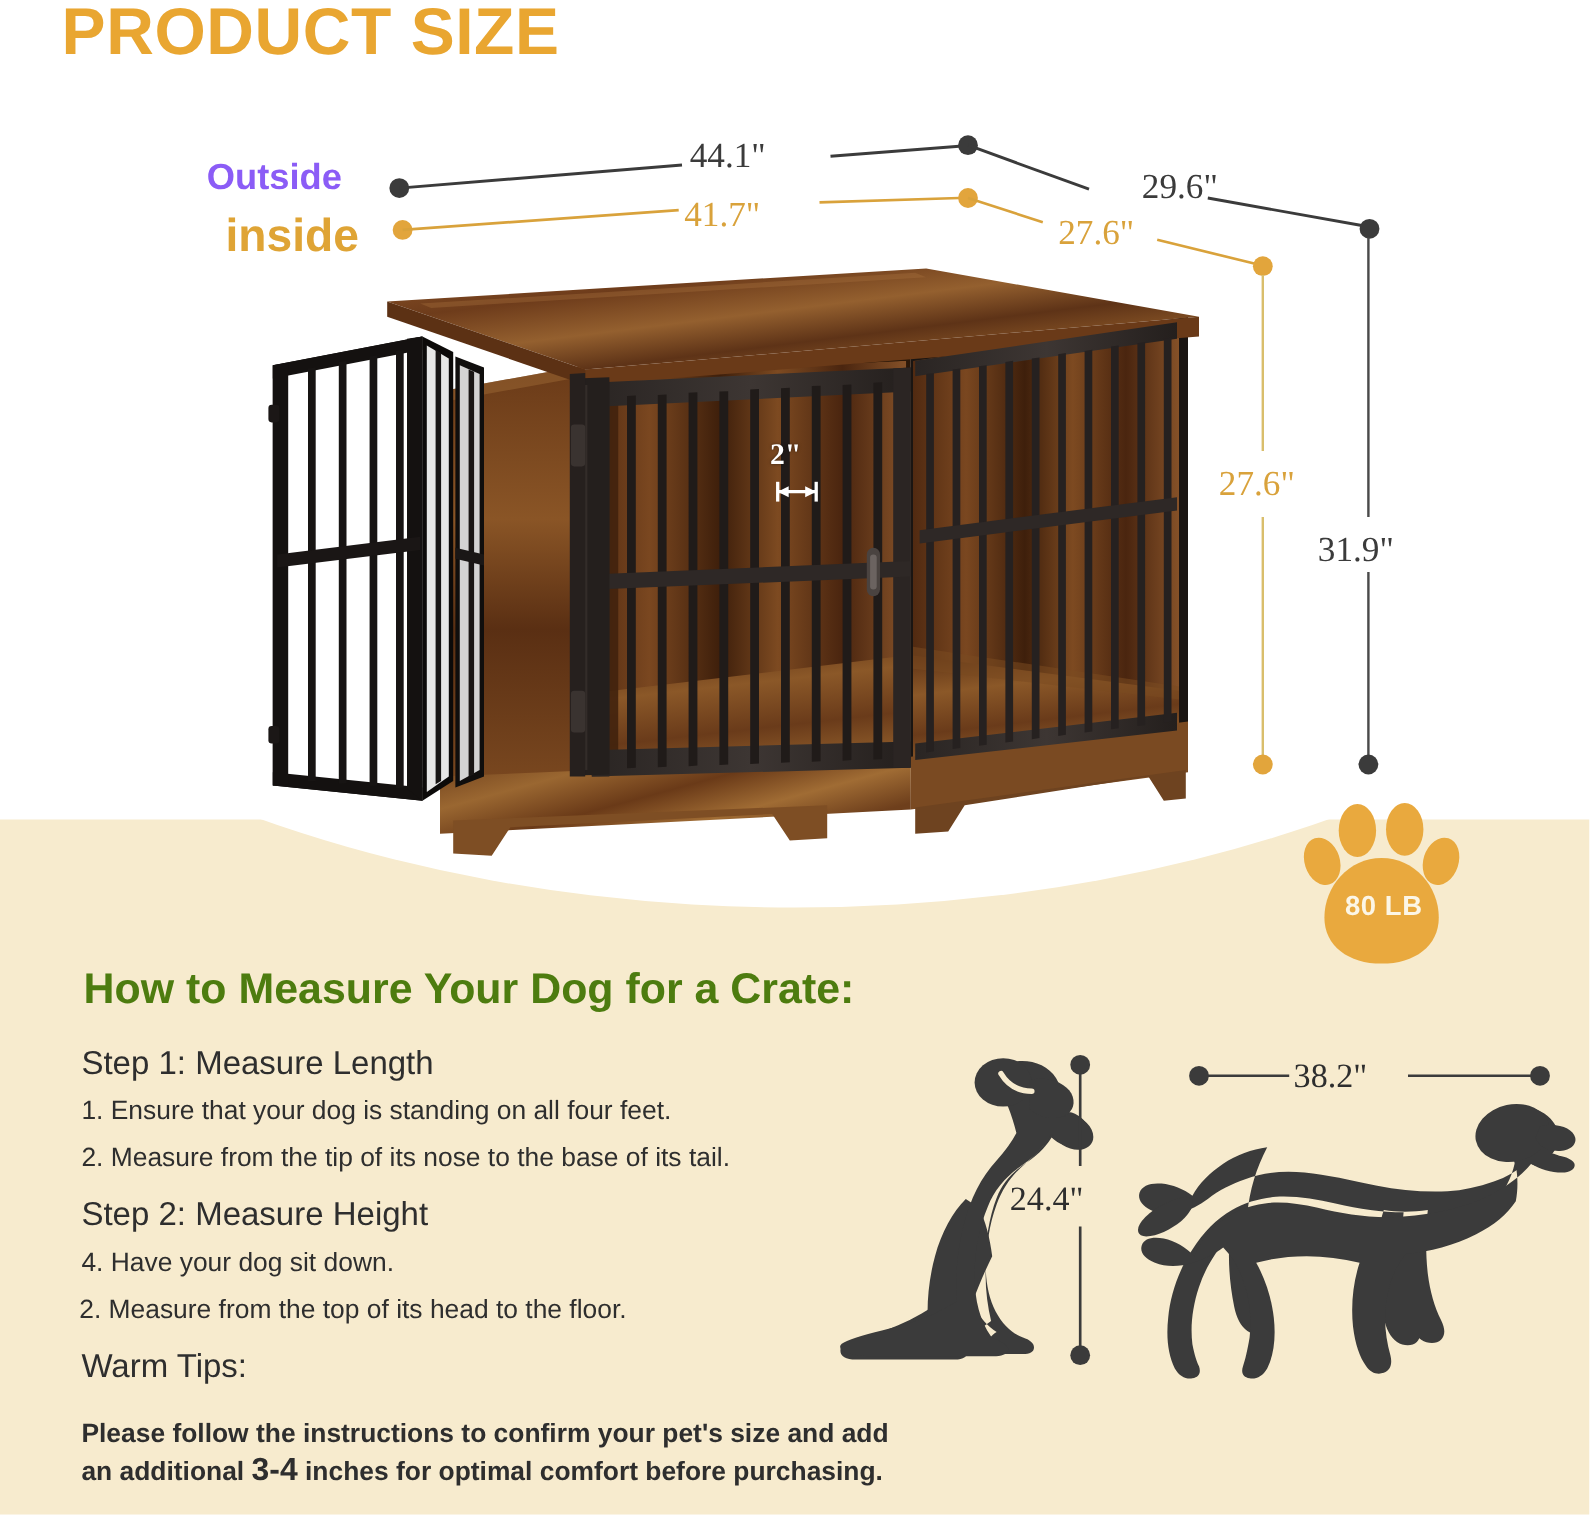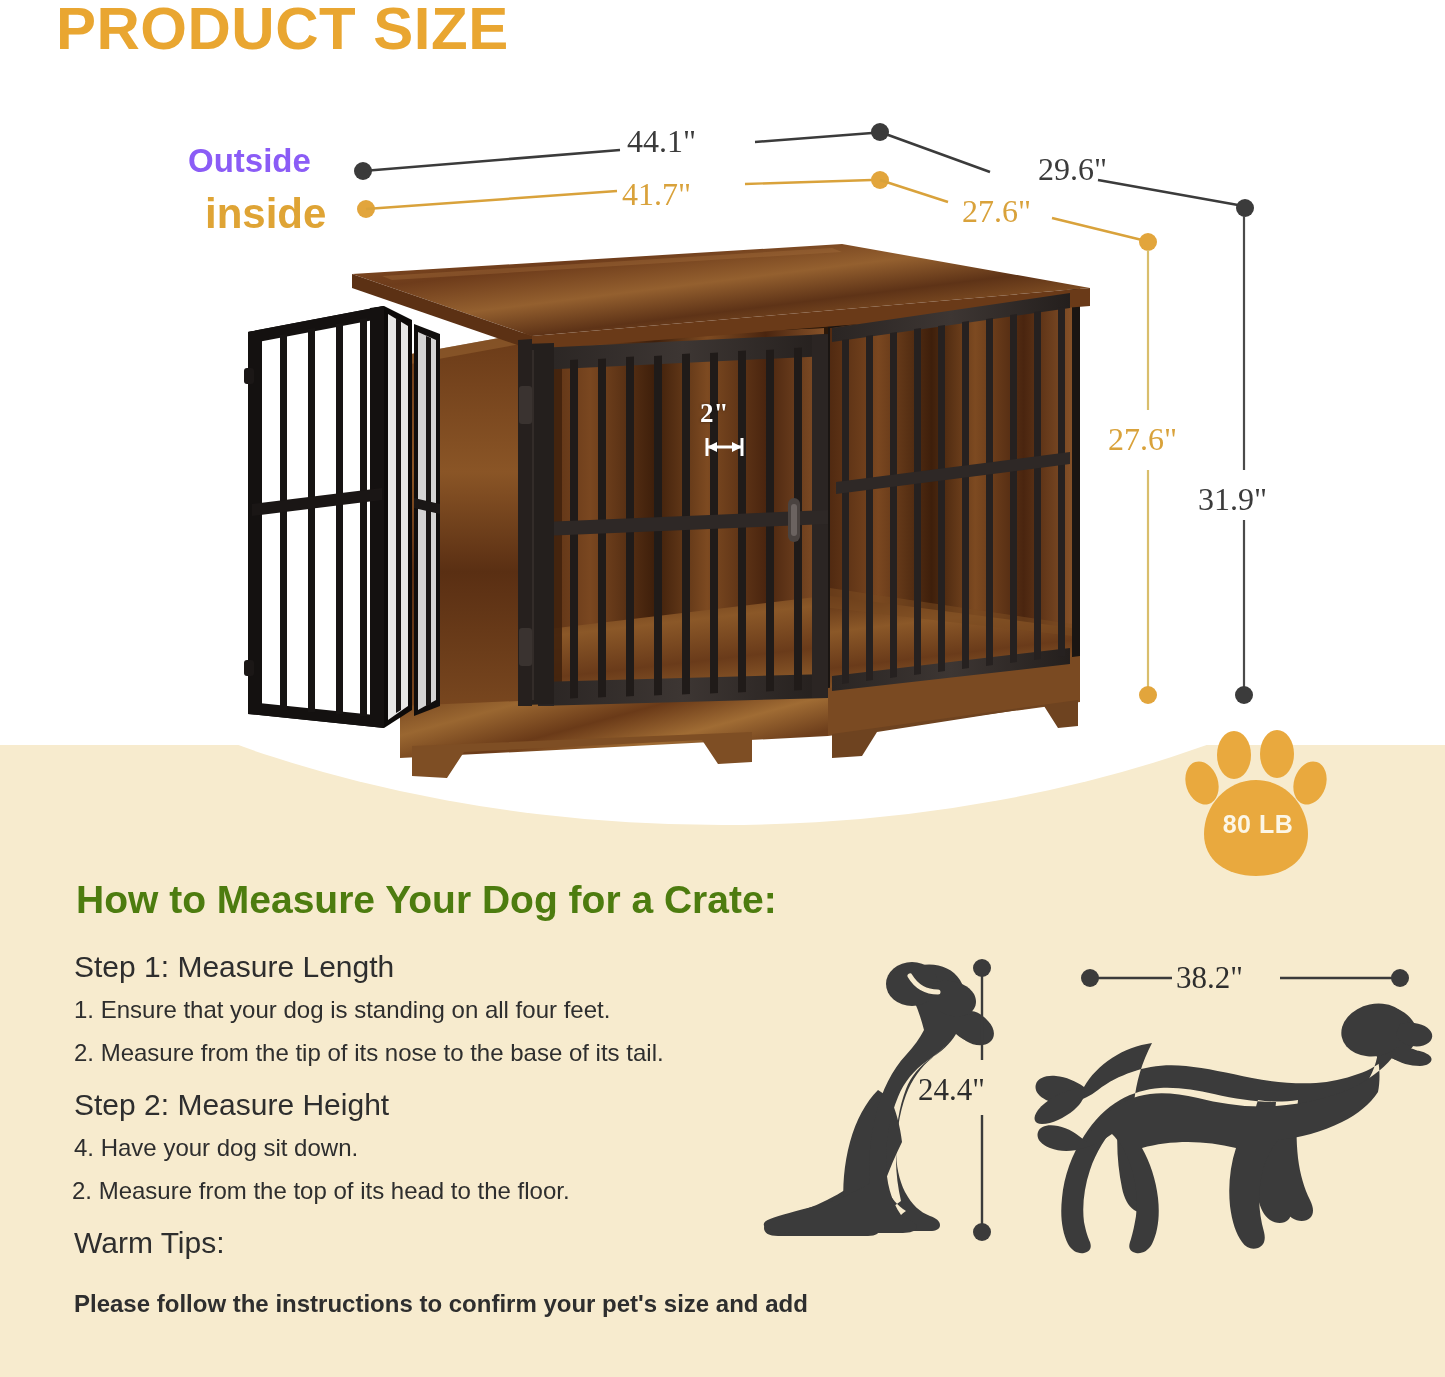--- a/index.html
+++ b/index.html
@@ -368,20 +368,21 @@
   <div class="t step-head" id="step1-head">Step 1: Measure Length</div>
   <div class="t step-line" id="step1-l1">1. Ensure that your dog is standing on all four feet.</div>
   <div class="t step-line" id="step1-l2">2. Measure from the tip of its nose to the base of its tail.</div>
 
   <div class="t step-head" id="step2-head">Step 2: Measure Height</div>
   <div class="t step-line" id="step2-l1">4. Have your dog sit down.</div>
   <div class="t step-line" id="step2-l2">2. Measure from the top of its head to the floor.</div>
 
   <div class="t" id="tips-head">Warm Tips:</div>
   <div class="t" id="tips-l1">Please follow the instructions to confirm your pet's size and add</div>
+  <div class="t" id="tips-l2"><span>an additional </span><span class="big">3-4</span><span> inches for optimal comfort before purchasing.</span></div>
 
   <div id="dogs">
     <svg viewBox="0 0 685 370" xmlns="http://www.w3.org/2000/svg">
 
       <g fill="#3B3B3B">
         <path d="M152 34
                  C168 24 188 26 197 40
                  C204 51 204 62 200 72
                  C206 70 214 70 220 74
                  C228 79 232 86 230 93

